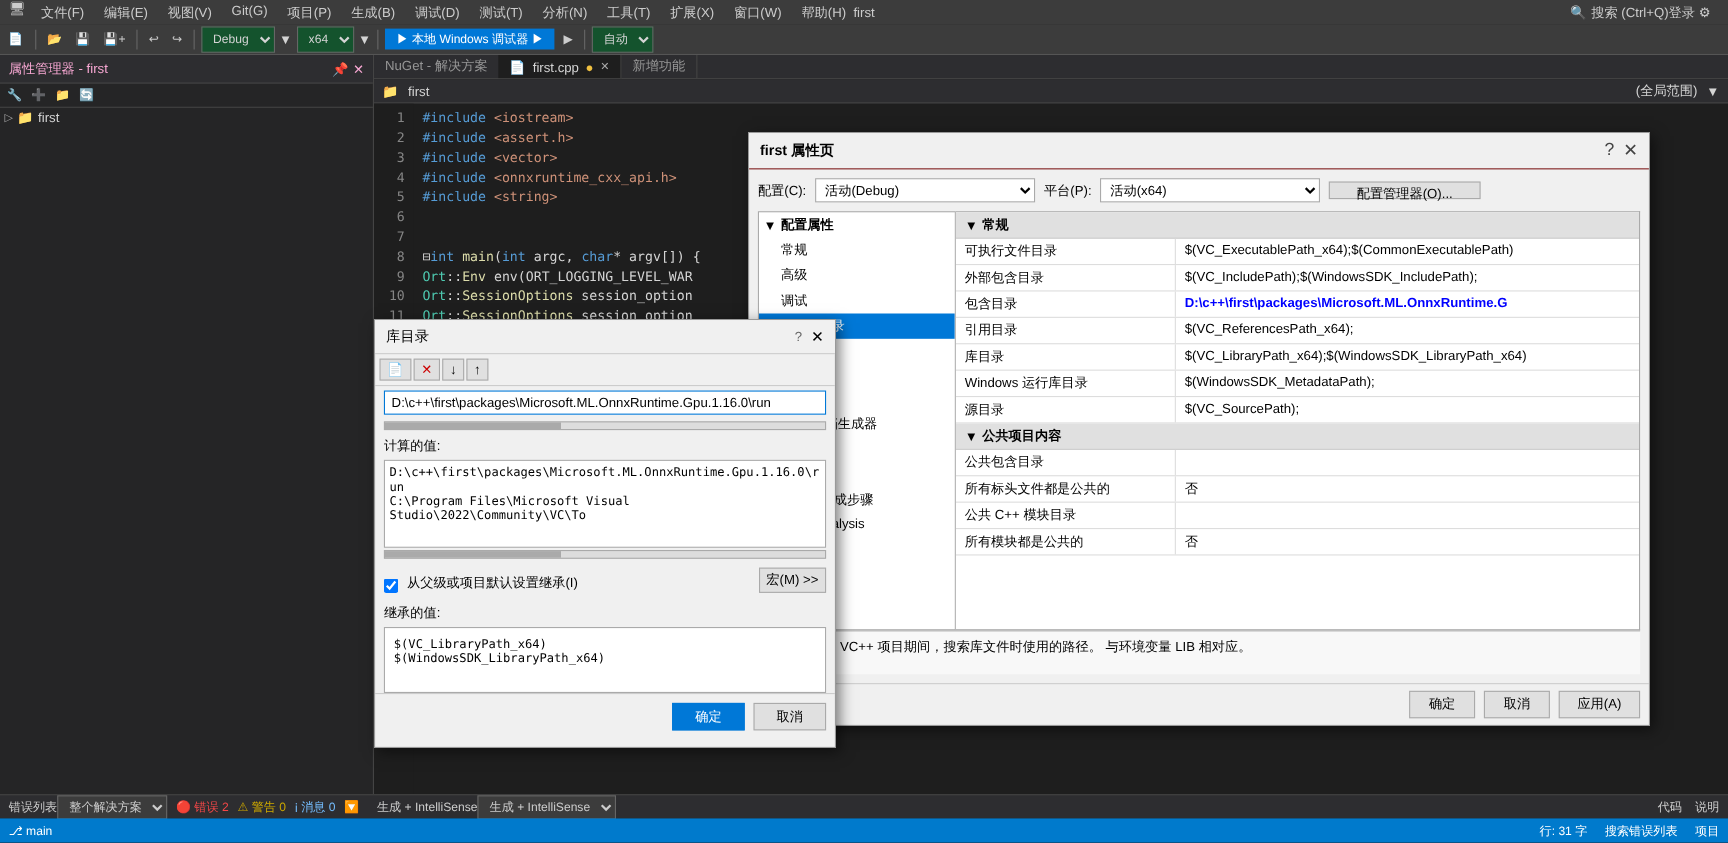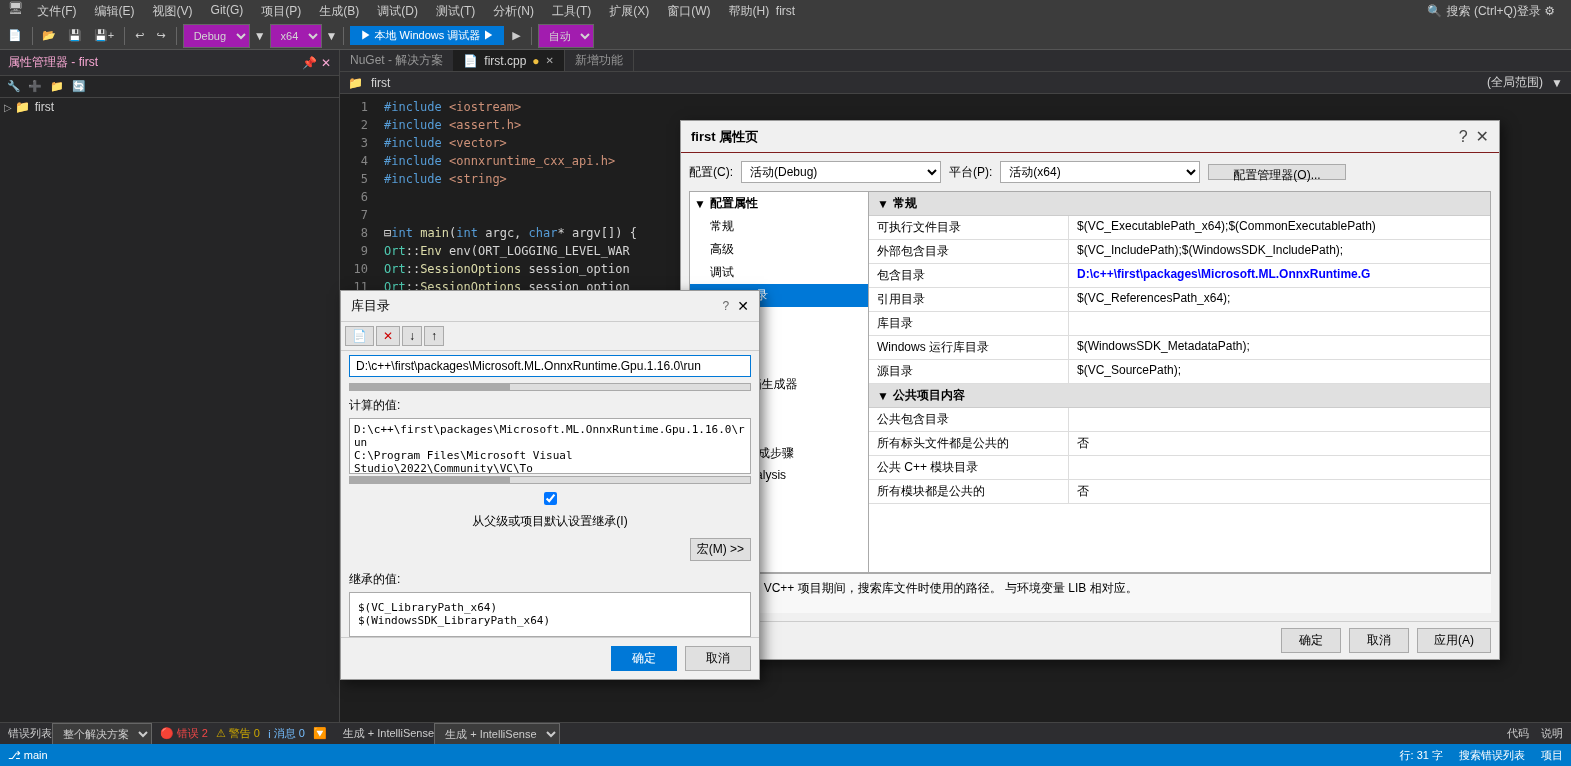--- a/index.html
+++ b/index.html
@@ -8,21 +8,21 @@
     
     .title-bar { background: #3c3c3c; height: 22px; display: flex; align-items: center; padding: 0 8px; color: #cccccc; font-size: 12px; }
     .title-bar-menu { display: flex; gap: 2px; flex: 1; }
     .menu-item { padding: 2px 8px; cursor: pointer; color: #cccccc; }
     .title-search { display: flex; align-items: center; gap: 4px; }
 
     
     .toolbar { background: #3c3c3c; height: 28px; display: flex; align-items: center; padding: 0 4px; gap: 4px; border-bottom: 1px solid #555; }
     .toolbar-btn { background: transparent; border: none; color: #cccccc; cursor: pointer; padding: 2px 4px; font-size: 11px; }
     .toolbar-sep { width: 1px; height: 18px; background: #666; margin: 0 2px; }
-    .toolbar-dropdown { background: #a21caf; border: 1px solid #666; color: #d4d4d4; padding: 2px 6px; font-size: 11px; cursor: pointer; height: 24px; }
+    .toolbar-dropdown { background: #14532d; border: 1px solid #666; color: #d4d4d4; padding: 2px 6px; font-size: 11px; cursor: pointer; height: 24px; }
 
     
     .main-layout { display: flex; height: calc(766px - 22px - 28px - 22px - 22px); }
 
     
     .left-panel { width: 340px; background: #252526; border-right: 1px solid #444; display: flex; flex-direction: column; }
     .panel-title { background: #2d2d30; padding: 4px 8px; font-size: 12px; color: #f9a8d4; display: flex; align-items: center; justify-content: space-between; border-bottom: 1px solid #444; }
     .panel-toolbar { display: flex; gap: 2px; padding: 2px 4px; border-bottom: 1px solid #444; }
     .panel-btn { background: transparent; border: none; color: #aaa; cursor: pointer; padding: 2px 3px; font-size: 11px; }
     .tree-item { padding: 2px 8px; display: flex; align-items: center; gap: 4px; cursor: pointer; }
@@ -107,21 +107,21 @@
     .lib-dialog-title { background: #f0f0f0; padding: 6px 10px; display: flex; align-items: center; justify-content: space-between; border-bottom: 1px solid #ccc; font-size: 13px; }
     .lib-toolbar { display: flex; gap: 2px; padding: 4px; border-bottom: 1px solid #ccc; }
     .lib-btn { background: #e0e0e0; border: 1px solid #aaa; padding: 2px 6px; font-size: 12px; cursor: pointer; }
     .lib-input-row { padding: 4px 8px; }
     .lib-input { width: 100%; background: #fff; border: 1px solid #0078d7; padding: 3px 6px; font-size: 12px; box-sizing: border-box; }
     .lib-scrollbar { display: flex; align-items: center; padding: 2px 8px; }
     .lib-scroll-track { flex: 1; height: 8px; background: #ddd; border: 1px solid #aaa; }
     .lib-scroll-thumb { width: 40%; height: 100%; background: #aaa; }
     .lib-section-title { padding: 4px 8px; font-size: 12px; font-weight: normal; color: #000; }
     .lib-textarea { margin: 0 8px; background: #fff; border: 1px solid #aaa; padding: 4px; font-size: 11px; font-family: 'Consolas', monospace; height: 80px; overflow-y: scroll; resize: none; width: calc(100% - 16px); }
-    .lib-inherit-row { display: flex; align-items: center; gap: 8px; padding: 6px 8px; flex-direction: column; }
+    .lib-inherit-row { display: flex; align-items: flex-end; gap: 8px; padding: 6px 8px; }
     .lib-inherit-title { padding: 4px 8px; font-size: 12px; }
     .lib-inherit-textarea { margin: 0 8px; background: #fff; border: 1px solid #aaa; padding: 8px; font-size: 11px; font-family: 'Consolas', monospace; height: 60px; overflow-y: scroll; resize: none; width: calc(100% - 16px); }
     .lib-footer { display: flex; justify-content: flex-end; gap: 8px; padding: 8px; border-top: 1px solid #ccc; }
     .lib-footer-btn { background: #e0e0e0; border: 1px solid #aaa; padding: 3px 20px; font-size: 12px; cursor: pointer; }
     .lib-footer-btn.primary { background: #0078d7; color: #fff; border-color: #0078d7; }
     .lib-help { color: #666; font-size: 12px; }
     .lib-close { cursor: pointer; font-size: 14px; background: none; border: none; }
 
     .nuget-tab { display: flex; align-items: center; padding: 0 10px; gap: 6px; cursor: pointer; font-size: 12px; color: #969696; }
   </style>
@@ -318,20 +318,21 @@
         <div class="props-row">
           <div class="props-key">包含目录</div>
           <div class="props-val blue">D:\c++\first\packages\Microsoft.ML.OnnxRuntime.G</div>
         </div>
         <div class="props-row">
           <div class="props-key">引用目录</div>
           <div class="props-val">$(VC_ReferencesPath_x64);</div>
         </div>
         <div class="props-row">
           <div class="props-key">库目录</div>
+          <div class="props-val">$(VC_LibraryPath_x64);$(WindowsSDK_LibraryPath_x64)</div>
         </div>
         <div class="props-row">
           <div class="props-key">Windows 运行库目录</div>
           <div class="props-val">$(WindowsSDK_MetadataPath);</div>
         </div>
         <div class="props-row">
           <div class="props-key">源目录</div>
           <div class="props-val">$(VC_SourcePath);</div>
         </div>
         <div class="props-section">

